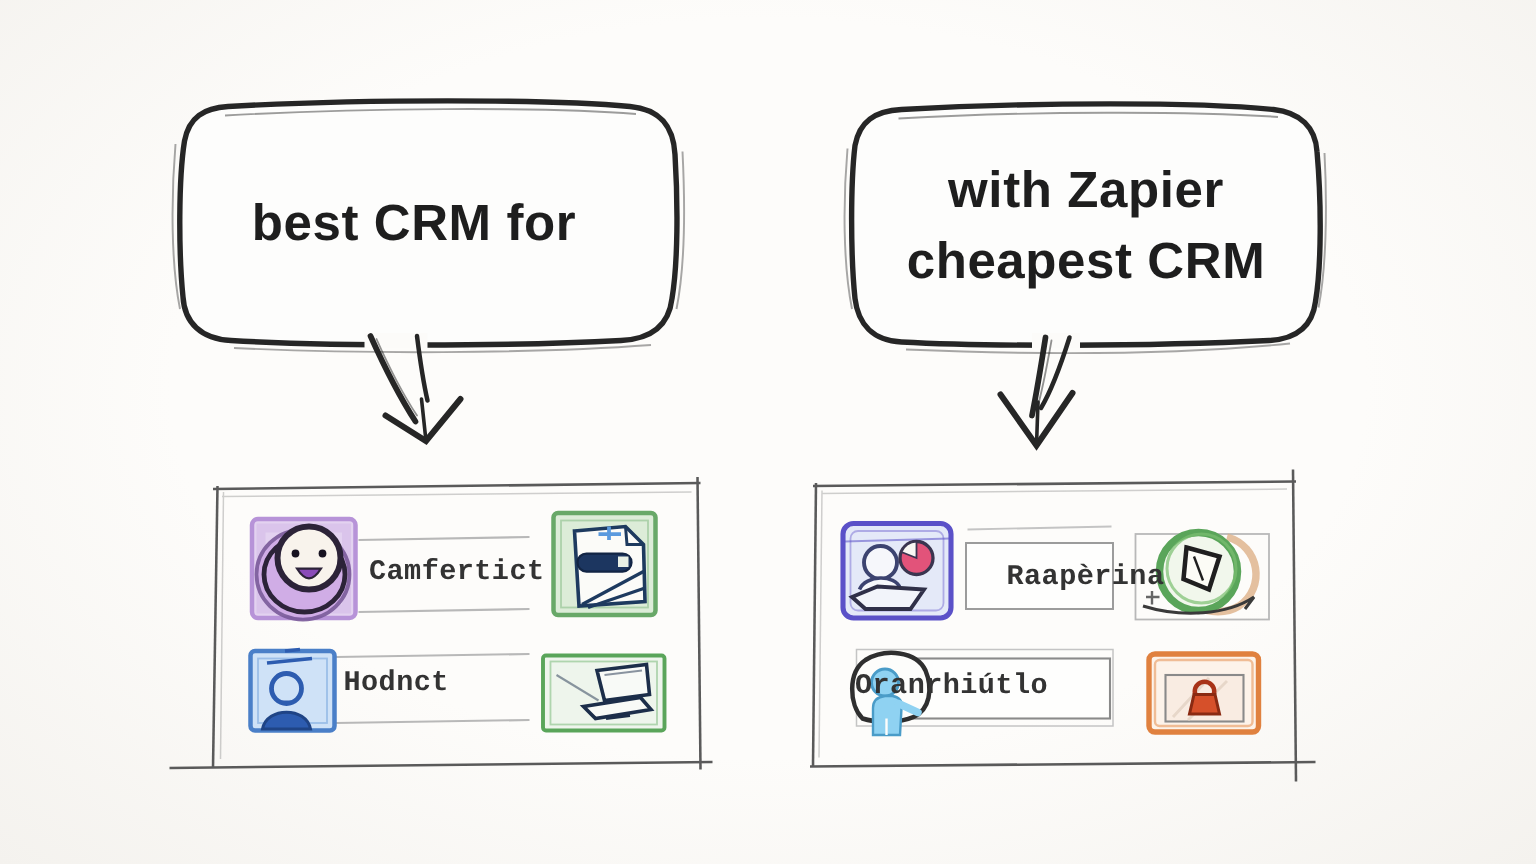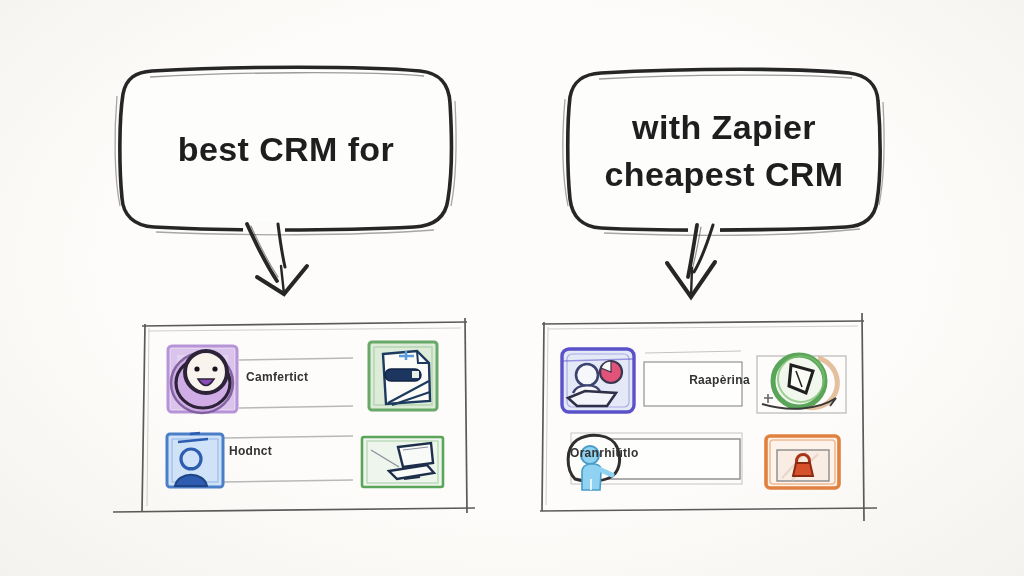--- a/index.html
+++ b/index.html
@@ -7,24 +7,24 @@
     position:relative;width:1024px;height:576px;overflow:hidden;
     background:radial-gradient(ellipse at 50% 45%, #fdfcfa 55%, #f4f2ee 100%);
     font-family:"Liberation Sans",sans-serif;
   }
   svg.art{position:absolute;left:0;top:0;}
   .bubble-text{
     position:absolute;display:flex;flex-direction:column;align-items:center;justify-content:center;
     font-weight:700;font-size:34px;line-height:47px;color:#1e1e1e;letter-spacing:.4px;
     font-family:"Liberation Sans",sans-serif;text-align:center;
   }
-  .bubble-text.left{left:122px;top:78px;width:328px;height:142px;}
+  .bubble-text.left{left:112px;top:78px;width:328px;height:142px;}
   .bubble-text.right{left:568px;top:80px;width:312px;height:142px;}
   .field-label{
-    position:absolute;font-family:Liberation Sans, sans-serif;font-weight:600;font-size:12px;
+    position:absolute;font-family:Liberation Mono, monospace;font-weight:600;font-size:19px;
     color:#333;letter-spacing:.3px;white-space:nowrap;
   }
   .lbl-1{left:246px;top:370px;}
   .lbl-2{left:229px;top:444px;}
   .lbl-3{left:671px;top:373px;width:97px;text-align:center;}
   .lbl-4{left:570px;top:446px;}
 </style>
 </head>
 <body>
 

